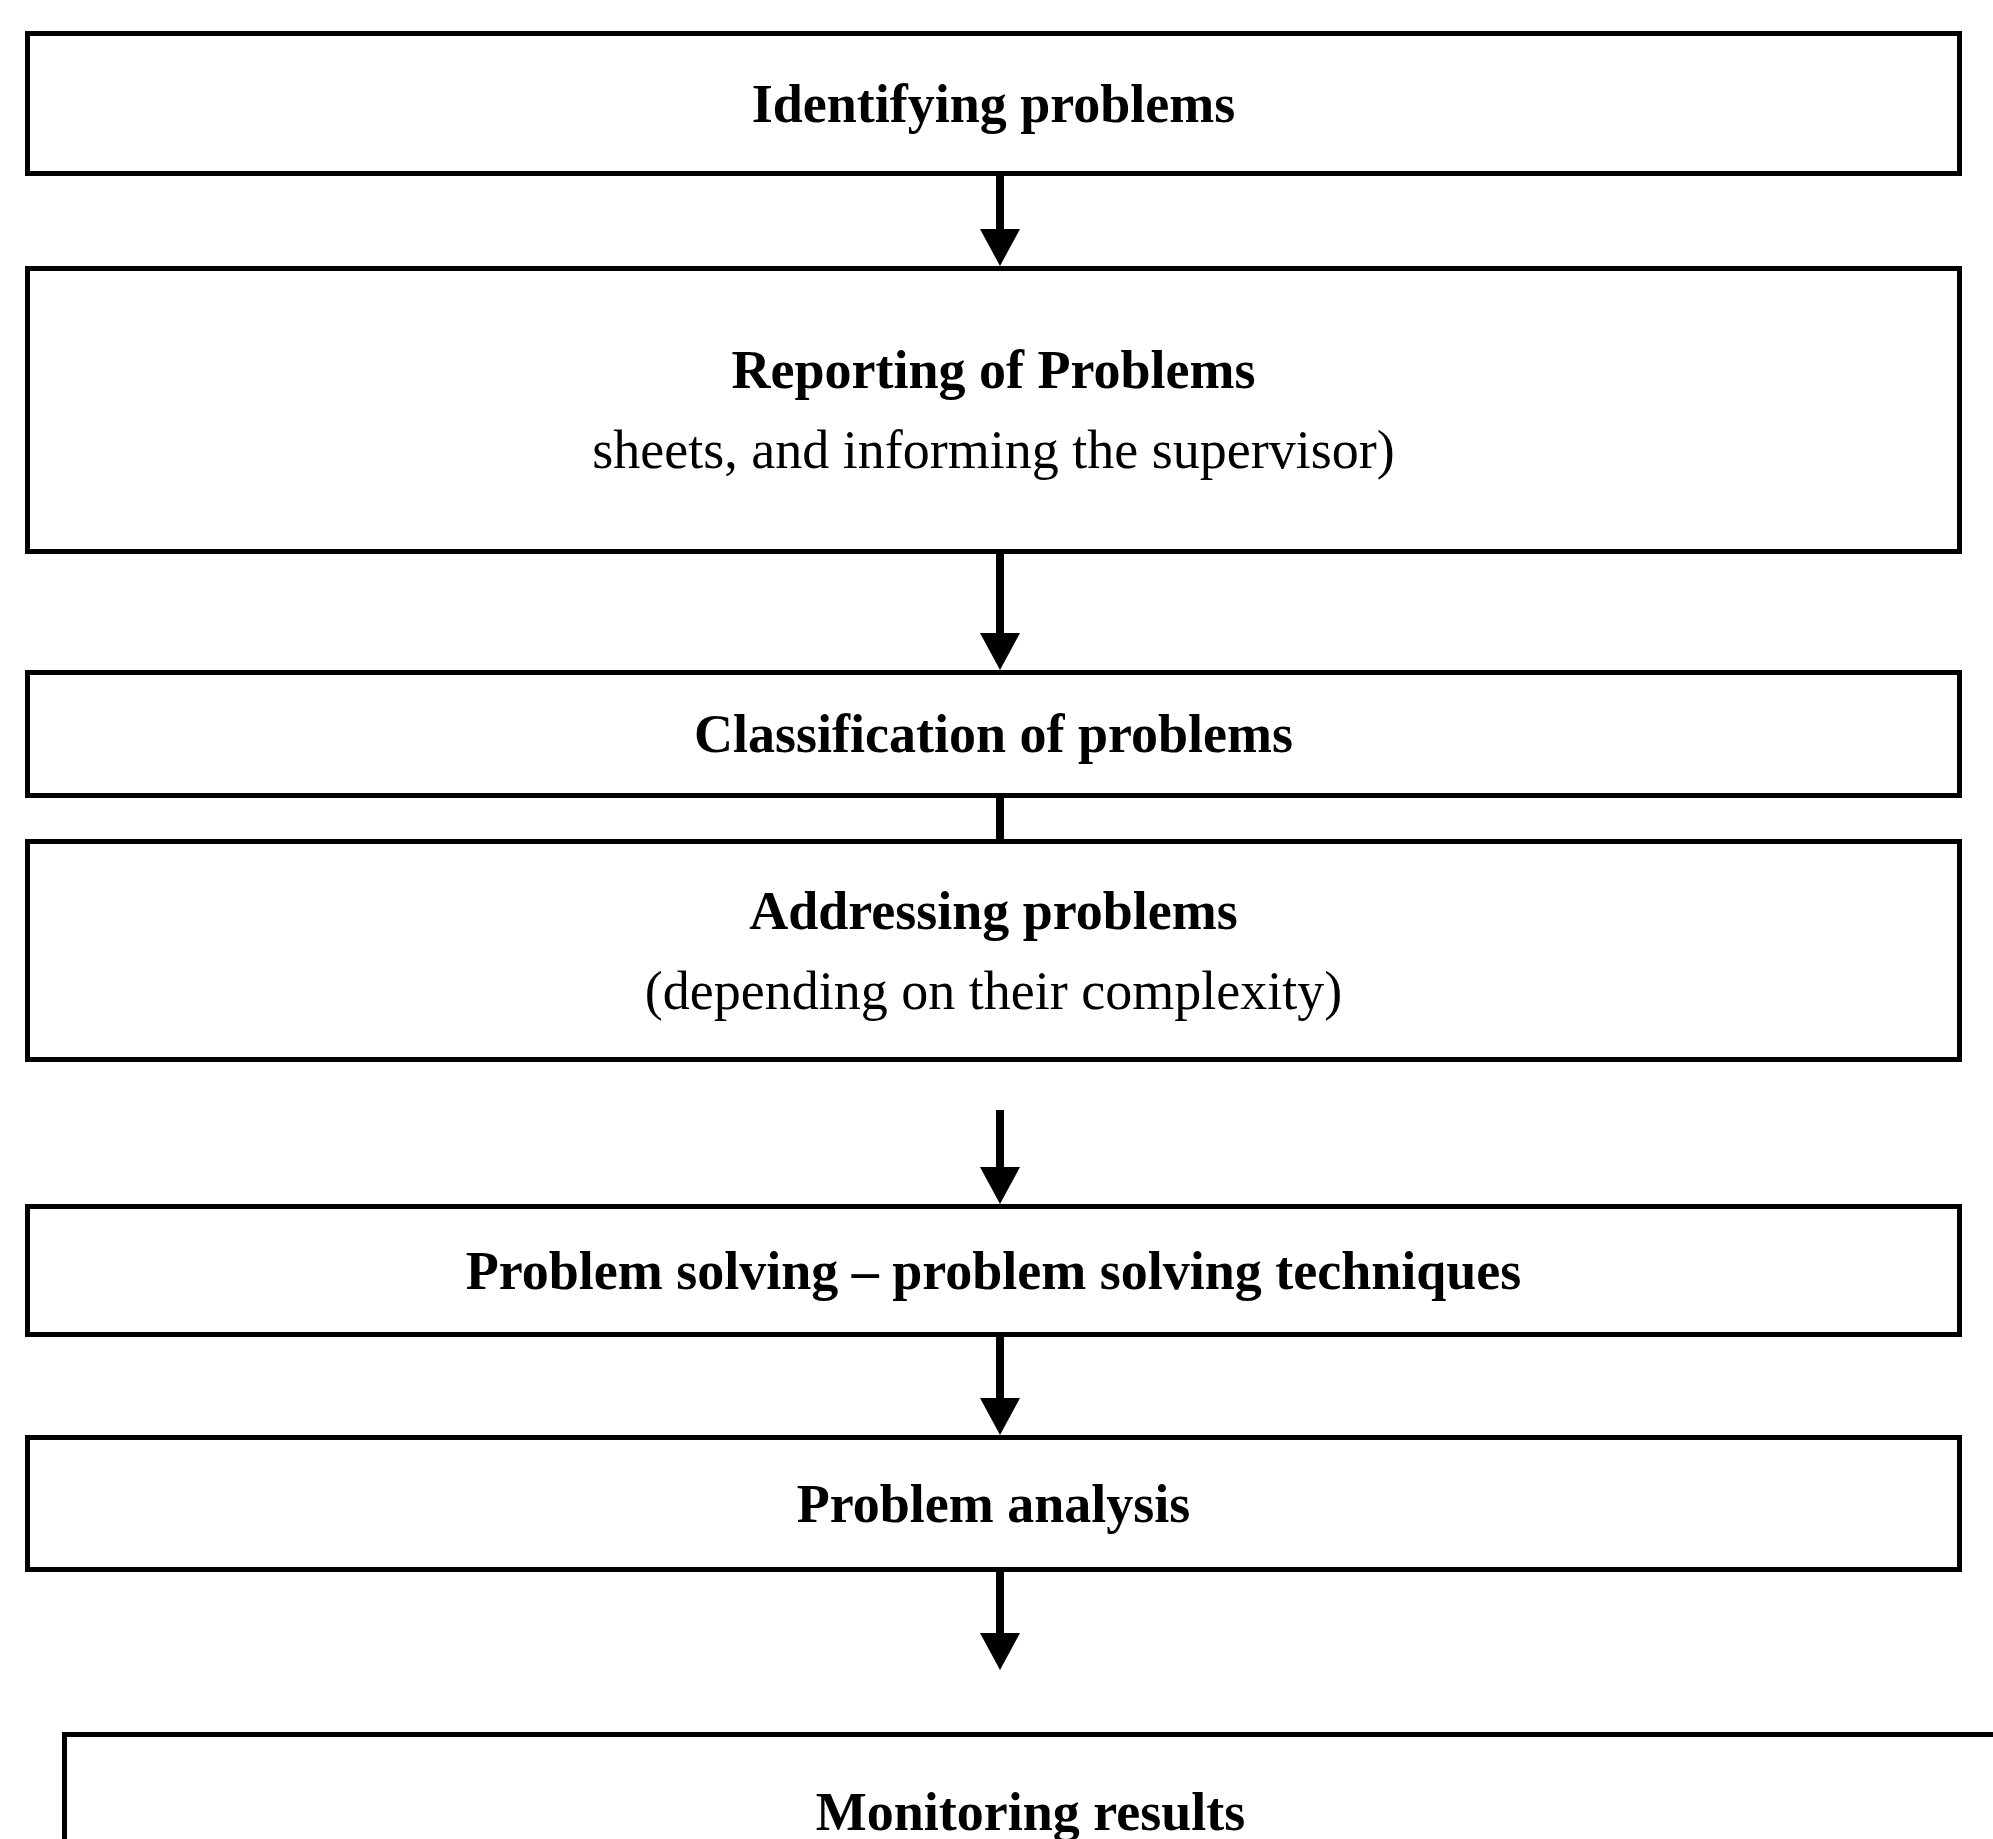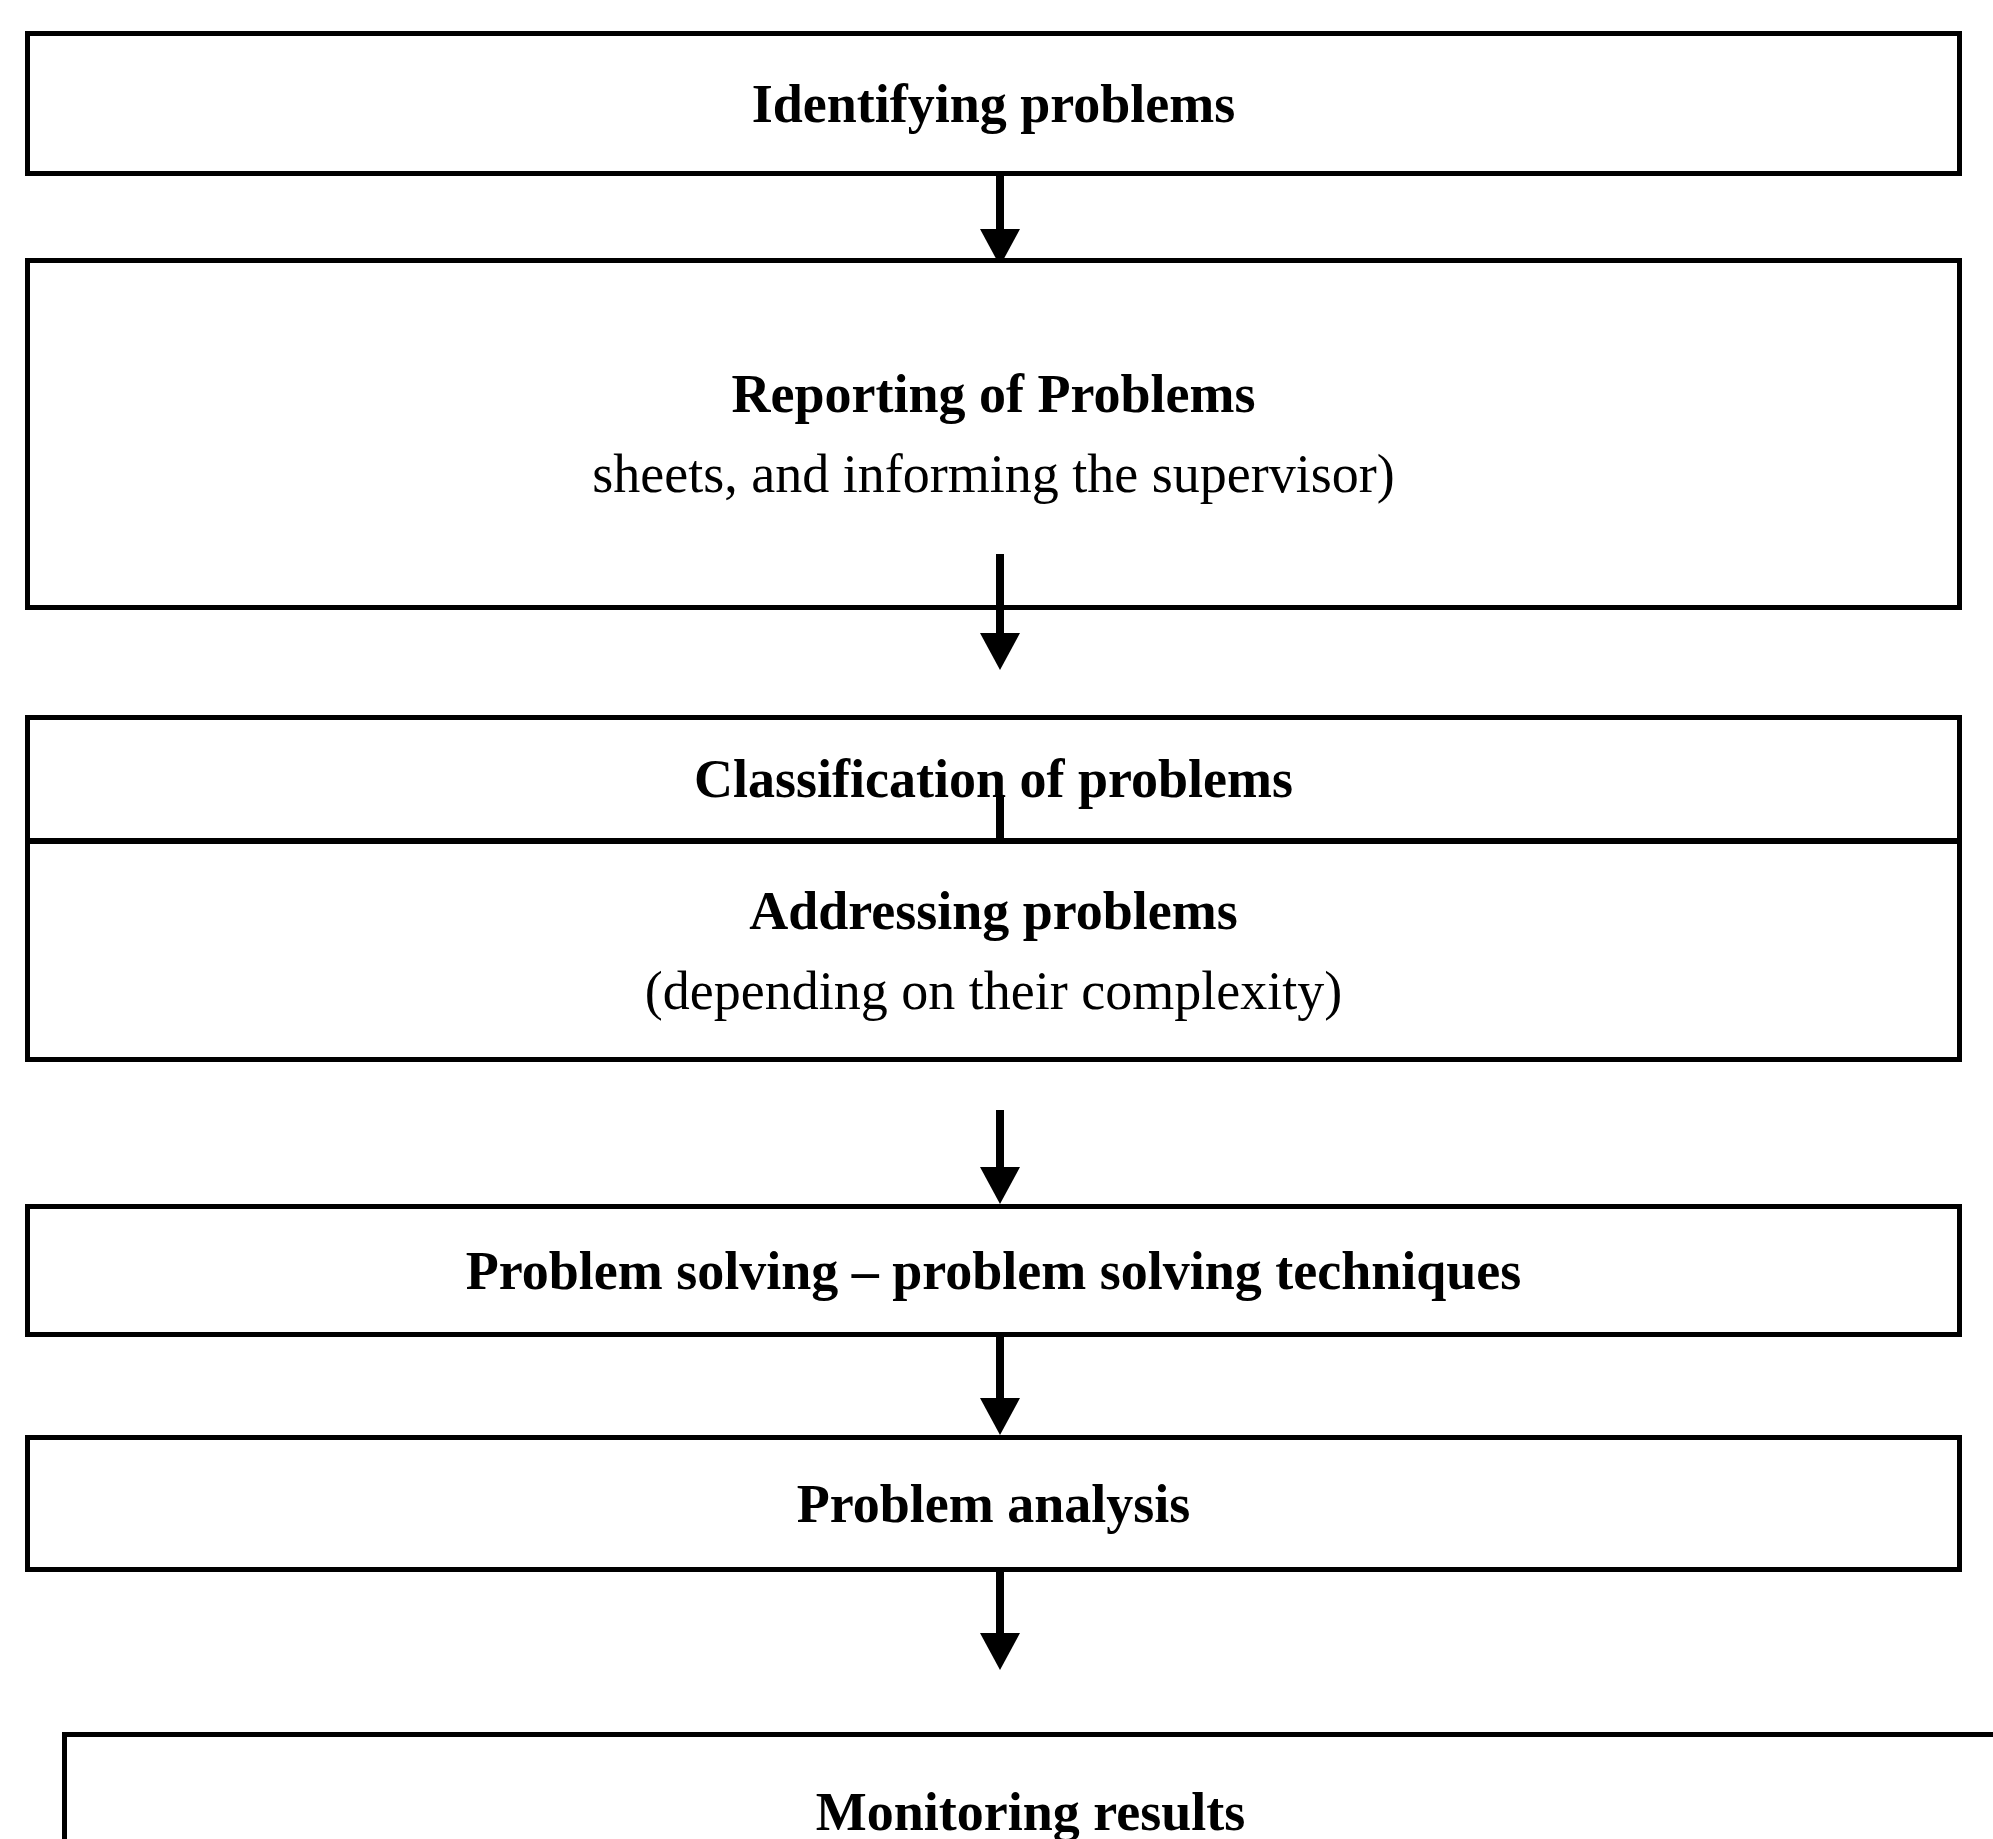--- a/index.html
+++ b/index.html
@@ -35,22 +35,22 @@
     white-space: pre;
   }
   .box-subtitle-line {
     font-weight: normal;
     font-size: 54px;
     line-height: 80px;
     white-space: pre;
   }
   
   .b1 { top: 31px;   height: 145px; }
-  .b2 { top: 258px;  height: 352px; }
-  .b3 { top: 670px;  height: 128px; margin-top: 45px; }
+  .b2 { top: 266px;  height: 288px; }
+  .b3 { top: 670px;  height: 128px; }
   .b4 { top: 839px; height: 223px; }
   .b5 { top: 1204px; height: 133px; }
   .b6 { top: 1435px; height: 137px; }
   .b7 { top: 1732px; height: 159px; margin-left: 37px; }
 
   .arrow {
     position: absolute;
     left: 980px;
     width: 40px;
   }

